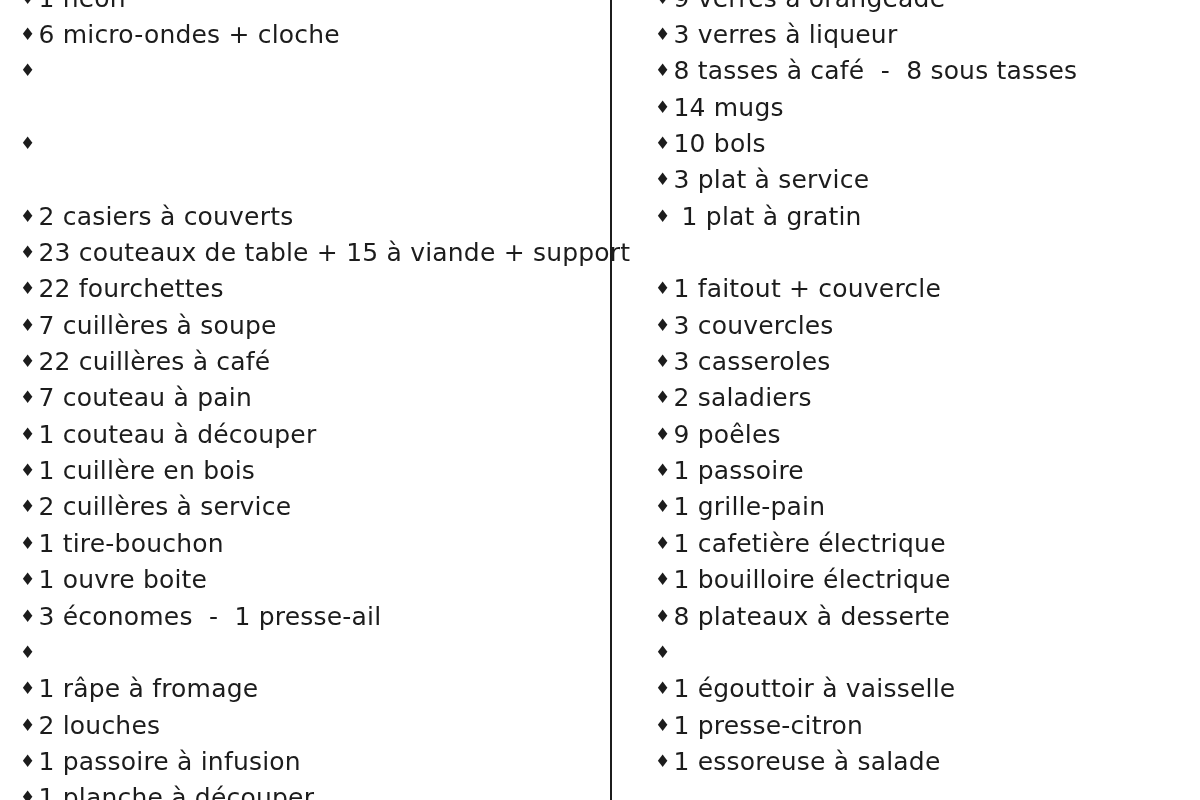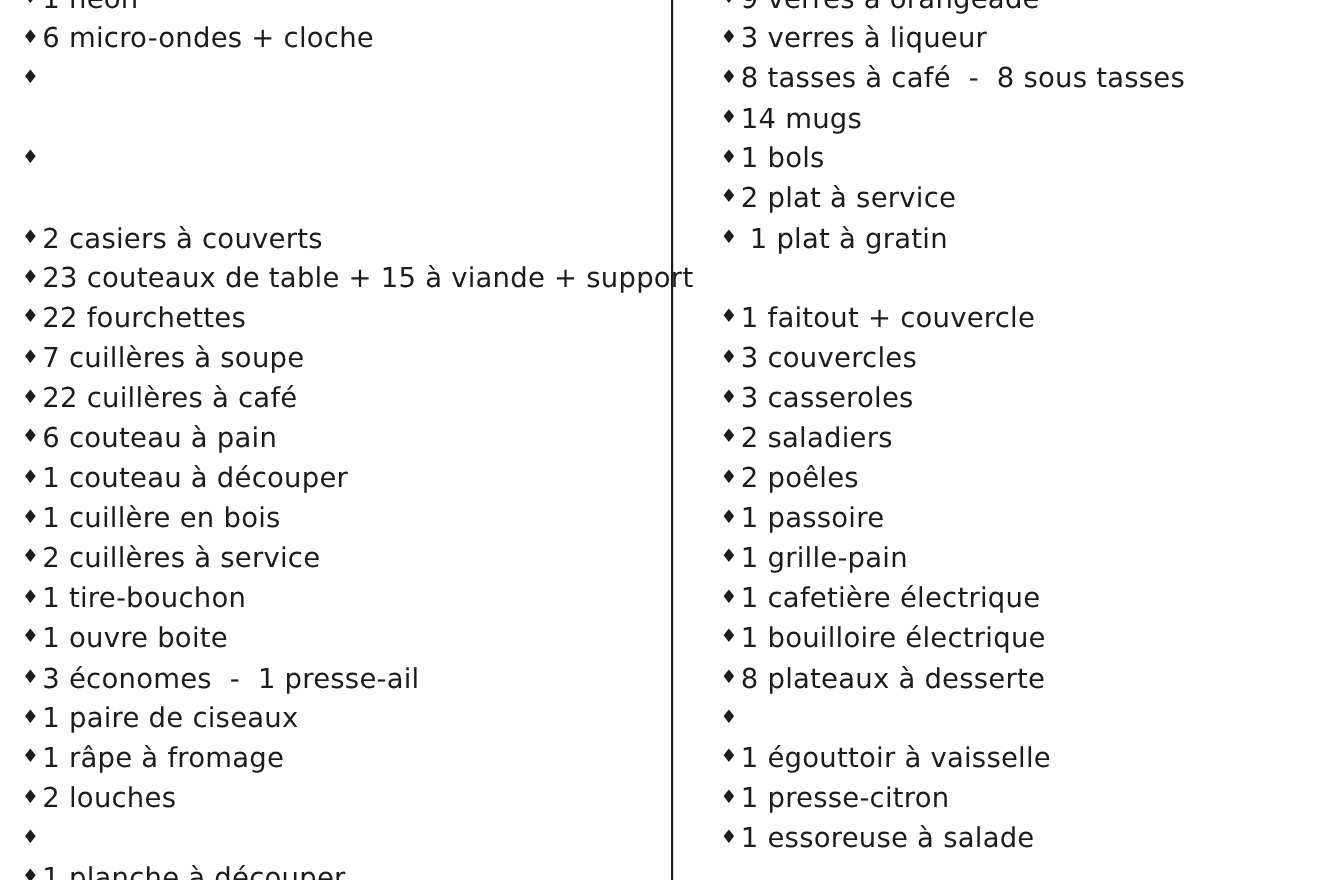--- a/index.html
+++ b/index.html
@@ -59,50 +59,50 @@
       <div class="line"><span class="bullet">♦</span><span class="text">6 micro-ondes + cloche</span></div>
       <div class="line"><span class="bullet">♦</span></div>
       <div class="line empty"></div>
       <div class="line"><span class="bullet">♦</span></div>
       <div class="line empty"></div>
       <div class="line"><span class="bullet">♦</span><span class="text">2 casiers à couverts</span></div>
       <div class="line"><span class="bullet">♦</span><span class="text">23 couteaux de table + 15 à viande + support</span></div>
       <div class="line"><span class="bullet">♦</span><span class="text">22 fourchettes</span></div>
       <div class="line"><span class="bullet">♦</span><span class="text">7 cuillères à soupe</span></div>
       <div class="line"><span class="bullet">♦</span><span class="text">22 cuillères à café</span></div>
-      <div class="line"><span class="bullet">♦</span><span class="text">6 couteau à pain</span></div>
+      <div class="line"><span class="bullet">♦</span><span class="text">7 couteau à pain</span></div>
       <div class="line"><span class="bullet">♦</span><span class="text">1 couteau à découper</span></div>
       <div class="line"><span class="bullet">♦</span><span class="text">1 cuillère en bois</span></div>
       <div class="line"><span class="bullet">♦</span><span class="text">2 cuillères à service</span></div>
       <div class="line"><span class="bullet">♦</span><span class="text">1 tire-bouchon</span></div>
       <div class="line"><span class="bullet">♦</span><span class="text">1 ouvre boite</span></div>
       <div class="line"><span class="bullet">♦</span><span class="text">3 économes  -  1 presse-ail</span></div>
-      <div class="line"><span class="bullet">♦</span><span class="text">1 paire de ciseaux</span></div>
+      <div class="line"><span class="bullet">♦</span></div>
       <div class="line"><span class="bullet">♦</span><span class="text">1 râpe à fromage</span></div>
       <div class="line"><span class="bullet">♦</span><span class="text">2 louches</span></div>
-      <div class="line"><span class="bullet">♦</span></div>
+      <div class="line"><span class="bullet">♦</span><span class="text">1 passoire à infusion</span></div>
       <div class="line"><span class="bullet">♦</span><span class="text">1 planche à découper</span></div>
     </div>
 
   <div class="divider" style="background: rgb(28, 28, 28);"></div>
 
   <div class="column col-right">
       <div class="line"><span class="bullet">♦</span><span class="text">9 verres à orangeade</span></div>
       <div class="line"><span class="bullet">♦</span><span class="text">3 verres à liqueur</span></div>
       <div class="line"><span class="bullet">♦</span><span class="text">8 tasses à café  -  8 sous tasses</span></div>
       <div class="line"><span class="bullet">♦</span><span class="text">14 mugs</span></div>
-      <div class="line"><span class="bullet">♦</span><span class="text">1 bols</span></div>
-      <div class="line"><span class="bullet">♦</span><span class="text">2 plat à service</span></div>
+      <div class="line"><span class="bullet">♦</span><span class="text">10 bols</span></div>
+      <div class="line"><span class="bullet">♦</span><span class="text">3 plat à service</span></div>
       <div class="line"><span class="bullet">♦</span><span class="text"> 1 plat à gratin</span></div>
       <div class="line empty"></div>
       <div class="line"><span class="bullet">♦</span><span class="text">1 faitout + couvercle</span></div>
       <div class="line"><span class="bullet">♦</span><span class="text">3 couvercles</span></div>
       <div class="line"><span class="bullet">♦</span><span class="text">3 casseroles</span></div>
       <div class="line"><span class="bullet">♦</span><span class="text">2 saladiers</span></div>
-      <div class="line"><span class="bullet">♦</span><span class="text">2 poêles</span></div>
+      <div class="line"><span class="bullet">♦</span><span class="text">9 poêles</span></div>
       <div class="line"><span class="bullet">♦</span><span class="text">1 passoire</span></div>
       <div class="line"><span class="bullet">♦</span><span class="text">1 grille-pain</span></div>
       <div class="line"><span class="bullet">♦</span><span class="text">1 cafetière électrique</span></div>
       <div class="line"><span class="bullet">♦</span><span class="text">1 bouilloire électrique</span></div>
       <div class="line"><span class="bullet">♦</span><span class="text">8 plateaux à desserte</span></div>
       <div class="line"><span class="bullet">♦</span></div>
       <div class="line"><span class="bullet">♦</span><span class="text">1 égouttoir à vaisselle</span></div>
       <div class="line"><span class="bullet">♦</span><span class="text">1 presse-citron</span></div>
       <div class="line"><span class="bullet">♦</span><span class="text">1 essoreuse à salade</span></div>
     </div>

